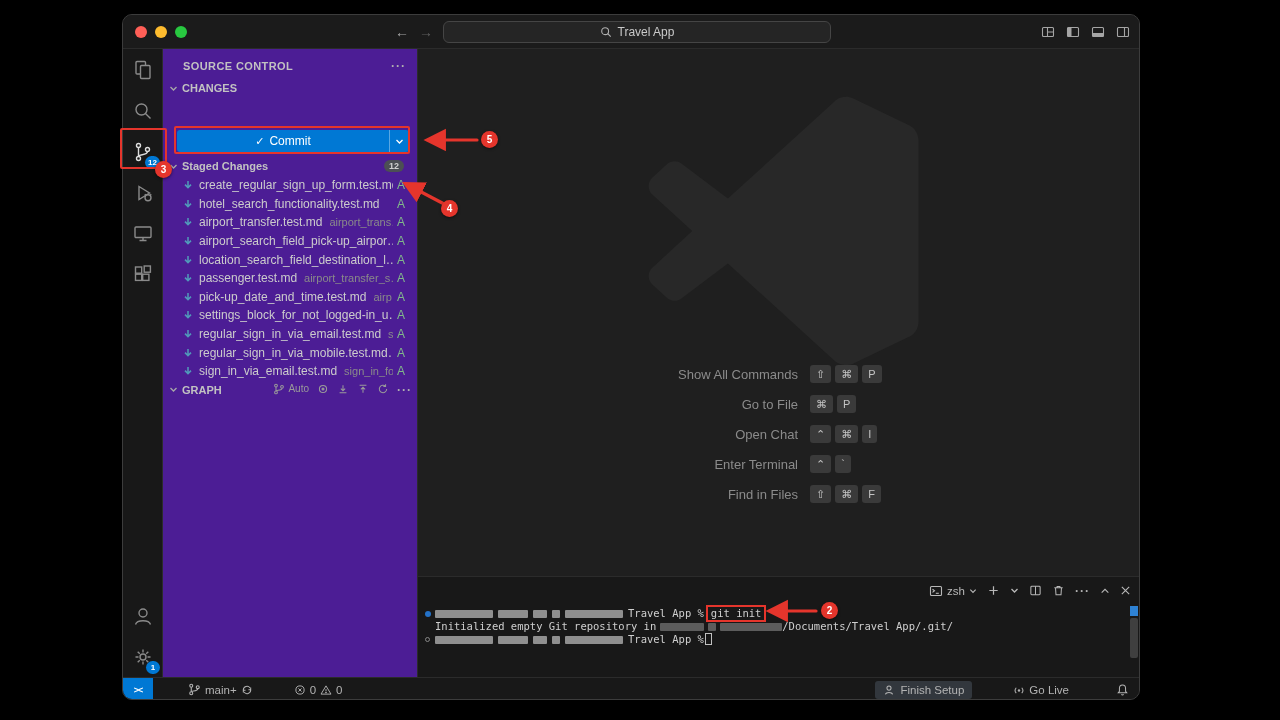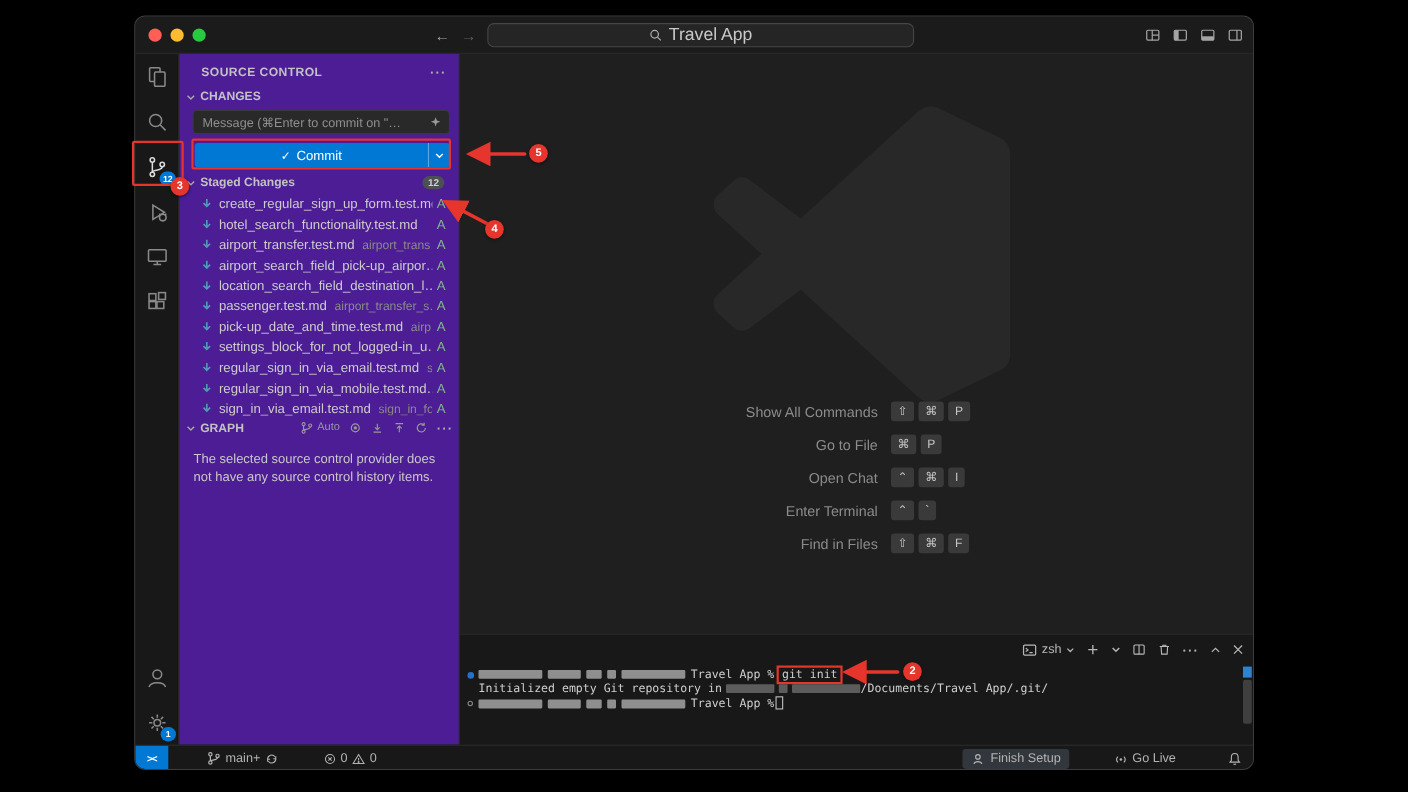--- a/index.html
+++ b/index.html
@@ -17,21 +17,21 @@
               background:#1b1b1b; border-bottom:1px solid #2b2b2b; }
   .traffic { position:absolute; left:12px; top:11px; display:flex; gap:8px; }
   .tl { width:12px; height:12px; border-radius:50%; }
   .tl.red{background:#ff5f57}.tl.yellow{background:#febc2e}.tl.green{background:#28c840}
   .nav-arrows { position:absolute; left:272px; top:0; height:34px; display:flex; gap:10px;
                 align-items:center; font-size:14px; }
   .nav-arrows .back{color:#a8a8a8}.nav-arrows .fwd{color:#5f5f5f}
   .cmd-center { position:absolute; left:320px; top:6px; width:388px; height:22px;
                 background:#252525; border:1px solid #454545; border-radius:6px;
                 display:flex; align-items:center; justify-content:center; gap:6px;
-                color:#c9c9c9; font-size:16px; }
+                color:#c9c9c9; font-size:12px; }
   .layout-ctrls { position:absolute; right:10px; top:0; height:34px; display:flex;
                   align-items:center; gap:9px; color:#a5a5a5; }
 
   
   .activitybar { position:absolute; left:0; top:34px; width:40px; height:628px;
                  background:#181818; border-right:1px solid #2b2b2b;
                  display:flex; flex-direction:column; }
   .ab-item { position:relative; width:40px; height:41px; display:flex; align-items:center;
              justify-content:center; color:#8a8a8a; cursor:pointer; }
   .ab-item.active { color:#dcdcdc; }
@@ -285,28 +285,20 @@
 
       <div class="sb-row changes-row">
         <span class="chev">
           <svg class="icon" width="9" height="9" viewBox="0 0 9 9" fill="none" stroke="currentColor" stroke-width="1.3">
               <path d="M1.5 3L4.5 6 7.5 3"></path>
             </svg>
         </span>
         <span>CHANGES</span>
       </div>
 
-      <div class="msg-input">
-        <span class="ph">Message (⌘Enter to commit on "…</span>
-        <span style="color:#9a9a9a">
-          <svg class="icon" width="12" height="12" viewBox="0 0 14 14" fill="currentColor">
-            <path d="M7 1.8l1.3 3.6L12 6.7 8.3 8 7 11.6 5.7 8 2 6.7l3.7-1.3z"></path>
-          </svg>
-        </span>
-      </div>
 
       <div class="commit-btn">
         <span class="commit-main">
           <span style="font-size:11px">✓</span>
           <span>Commit</span>
         </span>
         <span class="commit-split">
           <svg class="icon" width="9" height="9" viewBox="0 0 9 9" fill="none" stroke="#fff" stroke-width="1.3">
               <path d="M1.5 3L4.5 6 7.5 3"></path>
             </svg>
@@ -503,21 +495,20 @@
           </span>
           <span>
             <svg class="icon" width="12" height="12" viewBox="0 0 14 14" fill="none" stroke="currentColor" stroke-width="1.2">
               <path d="M11.3 7A4.3 4.3 0 1 1 9.9 3.8"></path>
                 <path d="M10 1.6v2.6H7.4"></path>
             </svg>
           </span>
           <span class="more-dots" style="margin-left:0">···</span>
         </span>
       </div>
-      <div class="graph-msg">The selected source control provider does not have any source control history items.</div>
     </div>
 
     <div class="editor">
       <div class="vsc-logo">
         <svg class="icon" width="285" height="270" viewBox="0 0 100 100">
           <path fill="#282828" d="M70.9 99.3c1.6.6 3.4.6 5-.2l20.6-9.9c2.2-1 3.5-3.2 3.5-5.6V16.4c0-2.4-1.4-4.6-3.5-5.6L75.9.9c-2.1-1-4.5-.8-6.4.6-.3.2-.5.4-.7.6L29.4 38 12.2 25c-1.6-1.2-3.8-1.1-5.3.2L1.4 30.3c-1.8 1.7-1.8 4.5 0 6.2L16.2 50 1.4 63.6c-1.8 1.7-1.8 4.5 0 6.2l5.5 5c1.5 1.3 3.7 1.4 5.3.2l17.2-13 39.4 36c.6.6 1.3 1 2.1 1.3zM75 27.3L45.1 50 75 72.7V27.3z"></path>
         </svg>
       </div>
       <div class="shortcuts">
   <div class="sc-row">

